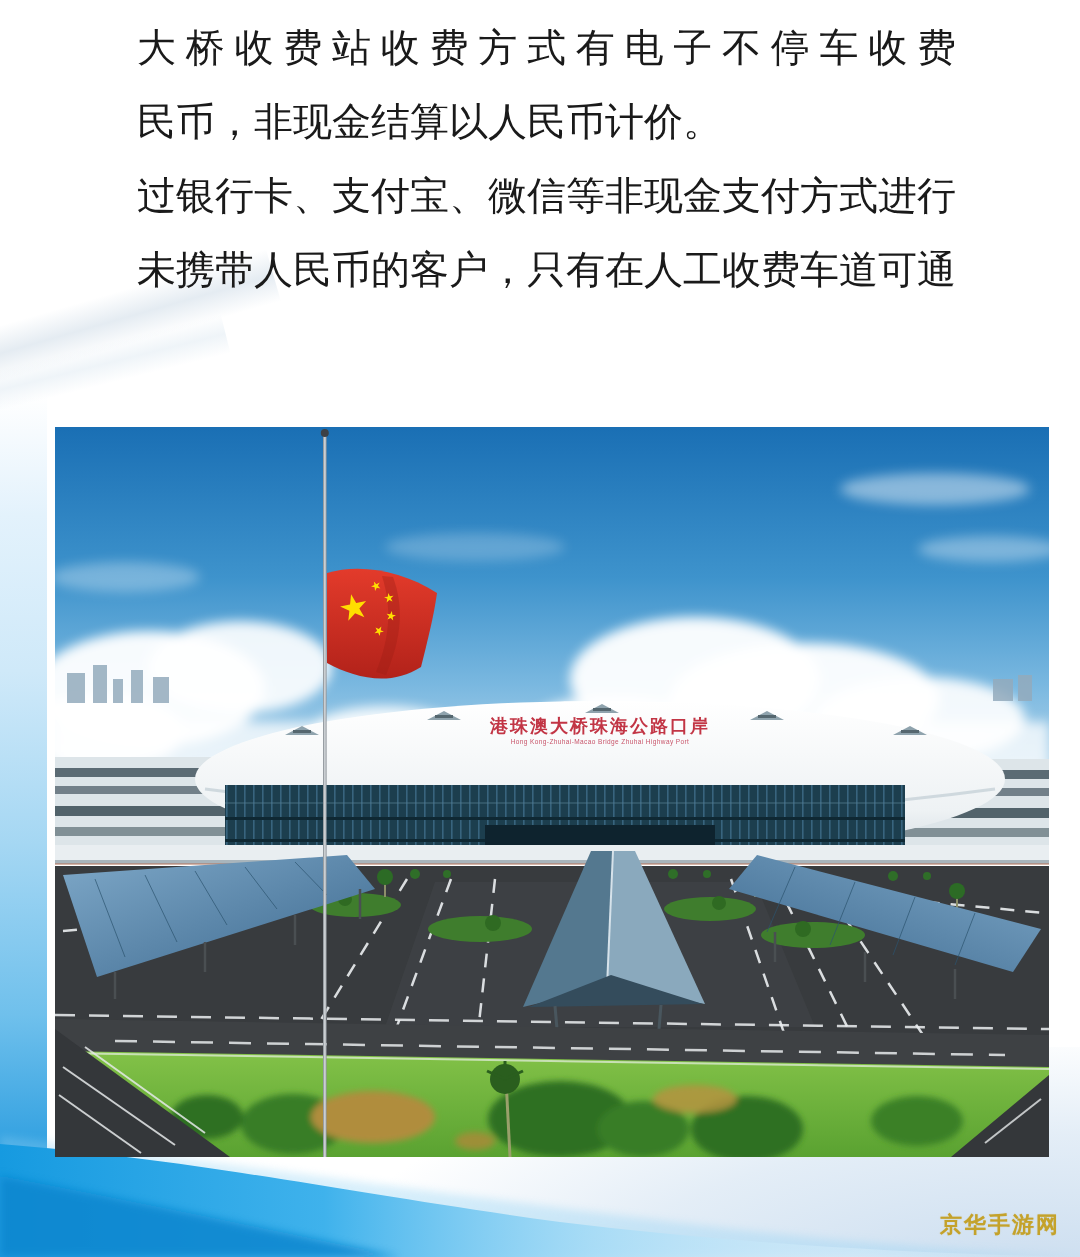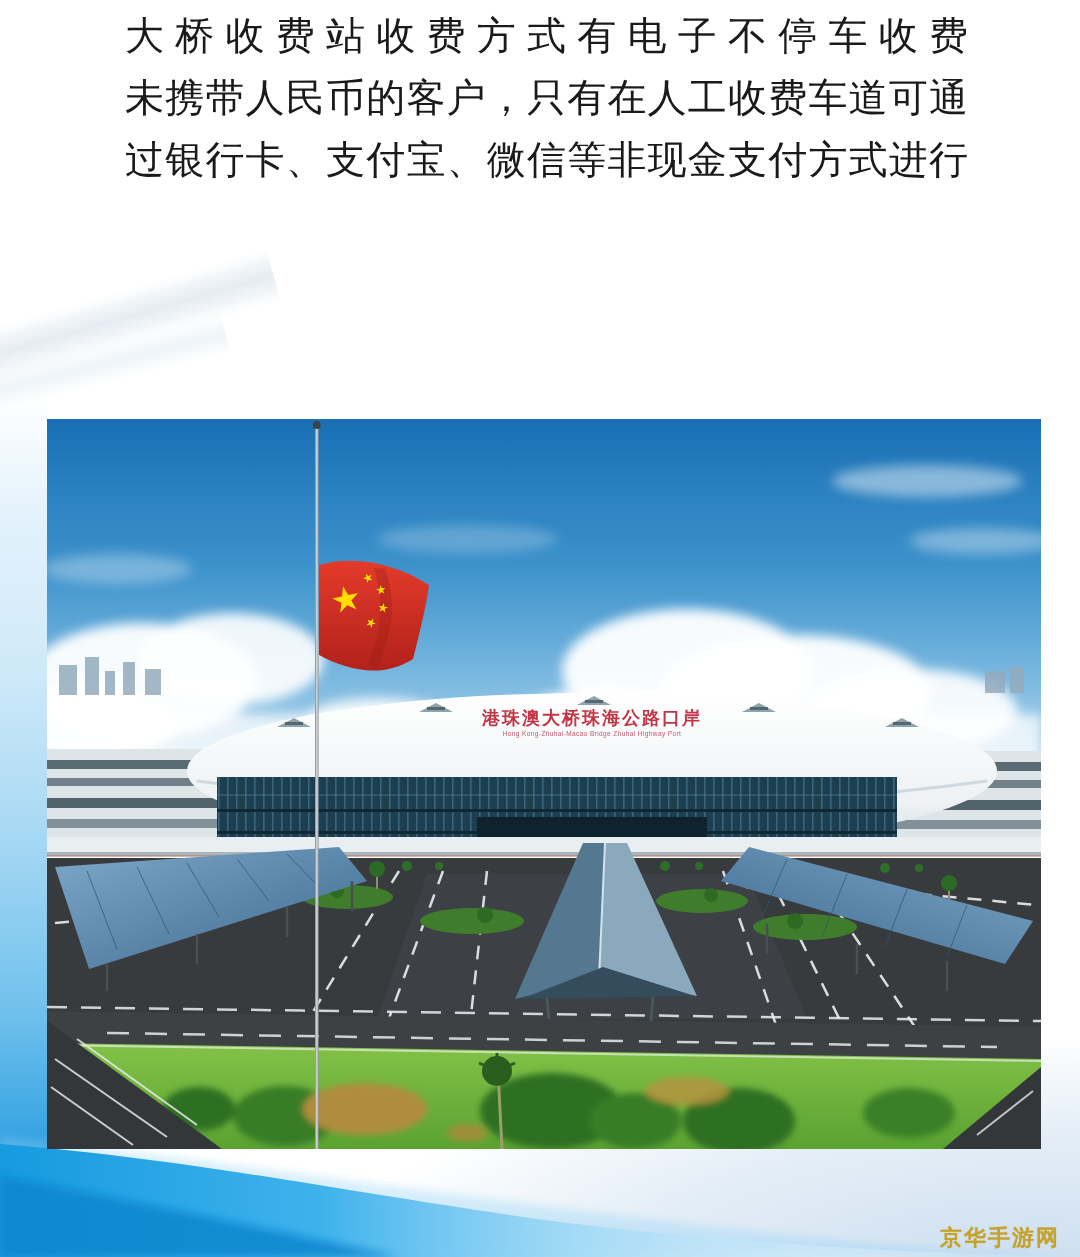--- a/index.html
+++ b/index.html
@@ -7,21 +7,21 @@
     width:1080px;height:1257px;position:relative;overflow:hidden;
     background:#ffffff;
     font-family:"Liberation Sans", sans-serif;
   }
   
   .article-text{
     position:absolute;left:125px;top:5px;width:843px;z-index:3;
     color:#1a1a1a;
   }
   .article-text p{
-    margin:0;padding:0;
+    margin:12px;padding:0;
     font-size:39px;line-height:62px;font-weight:500;
     white-space:nowrap;
     color:#1a1a1a;
   }
   .article-text p.just{
     white-space:normal;
     text-align:justify;
     text-align-last:justify;
   }
   
@@ -48,43 +48,44 @@
   }
   .corner-tint{
     position:absolute;right:0;bottom:0;width:720px;height:210px;z-index:1;
     background:radial-gradient(ellipse at 95% 115%, rgba(198,218,238,0.95), rgba(205,223,240,0.55) 45%, rgba(210,226,242,0) 75%);
   }
   
   .wave-wrap{position:absolute;left:0;top:1130px;width:1080px;height:127px;z-index:2;}
   
   .photo{
     position:absolute;left:43px;top:415px;width:994px;height:730px;z-index:3;
-    margin:4px;overflow:hidden;
+    margin:12px;overflow:hidden;
   }
   
   .watermark{
-    position:absolute;right:20px;bottom:4px;z-index:5;
+    position:absolute;right:20px;bottom:17px;z-index:5;
     font-size:22px;font-weight:bold;letter-spacing:2px;
     color:#c4a22b;
     text-shadow:0 0 1px rgba(196,162,43,.6);
   }
 </style>
 </head>
 <body>
 
 <div class="streak1"></div>
 <div class="streak2"></div>
 <div class="left-strip"></div>
 <div class="corner-tint"></div>
 
 <main>
   <section class="article-text">
     <p class="just">大桥收费站收费方式有电子不停车收费</p>
+    <p>民币，非现金结算以人民币计价。</p>
+    <p class="just">过银行卡、支付宝、微信等非现金支付方式进行</p>
     <p class="just">未携带人民币的客户，只有在人工收费车道可通</p>
-    <p class="just">过银行卡、支付宝、微信等非现金支付方式进行</p>
   </section>
 
   <figure class="photo">
     <svg width="994" height="730" viewBox="0 0 994 730" xmlns="http://www.w3.org/2000/svg">
       <defs>
         <linearGradient id="sky" x1="0" y1="0" x2="0" y2="1">
           <stop offset="0" stop-color="#1a6fb4"></stop>
           <stop offset="0.35" stop-color="#3e93cc"></stop>
           <stop offset="0.6" stop-color="#7ab8e0"></stop>
           <stop offset="0.85" stop-color="#c2ddee"></stop>

